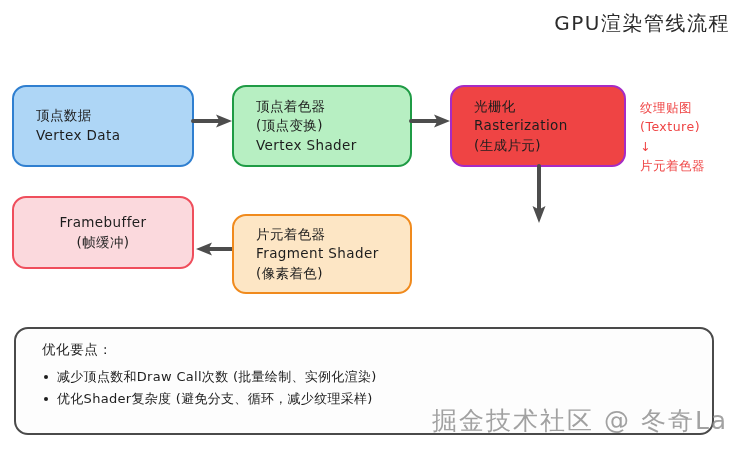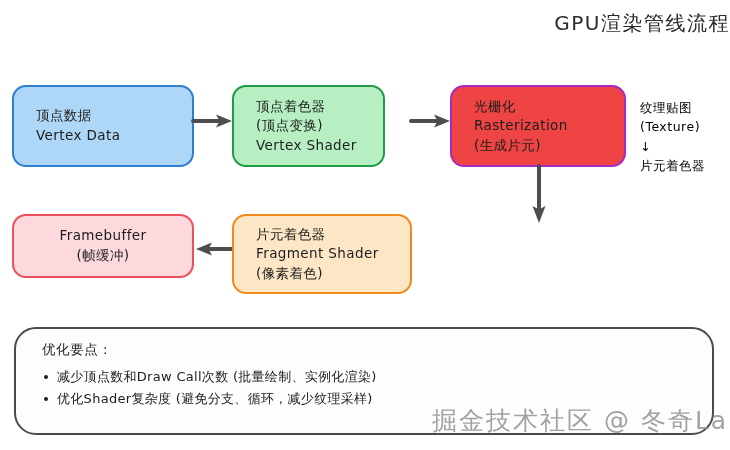--- a/index.html
+++ b/index.html
@@ -57,31 +57,31 @@
     align-items: center;
     padding-left: 0;
   }
 
   #node-vertex-data {
     left: 12px; top: 85px; width: 182px; height: 82px;
     background: #aed6f6;
     border-color: #2f7fd0;
   }
   #node-vertex-shader {
-    left: 232px; top: 85px; width: 153px; height: 82px;
+    left: 232px; top: 85px; width: 180px; height: 82px;
     background: #b7efc2;
     border-color: #1f9b45;
   }
   #node-rasterization {
     left: 450px; top: 85px; width: 176px; height: 82px;
     background: #ef4444;
     border-color: #a62bc4;
   }
   #node-framebuffer {
-    left: 12px; top: 214px; width: 182px; height: 64px;
+    left: 12px; top: 196px; width: 182px; height: 73px;
     background: #fbd9dd;
     border-color: #ef4e5c;
   }
   #node-fragment-shader {
     left: 232px; top: 214px; width: 180px; height: 80px;
     background: #fde6c5;
     border-color: #f08a1d;
   }
 
   
@@ -94,35 +94,35 @@
   #arrow-rz-fs { left: 530px; top: 165px; }
   #arrow-fs-fb { left: 192px; top: 240px; }
 
   
   #texture-note {
     position: absolute;
     left: 640px;
     top: 98px;
     font-size: 12.5px;
     line-height: 1.55;
-    color: #000000;
+    color: #ef4444;
     letter-spacing: 0.5px;
     white-space: nowrap;
   }
 
   
   #notes-panel {
     position: absolute;
     left: 14px;
     top: 327px;
     width: 700px;
     height: 108px;
     box-sizing: border-box;
     border: 2px solid #4a4a4a;
-    border-radius: 22px;
+    border-radius: 14px;
     background: #fdfdfd;
     padding: 12px 0 0 26px;
   }
   #notes-title {
     font-size: 13.5px;
     color: #1d1d1d;
     letter-spacing: 0.6px;
     margin-bottom: 7px;
   }
   #notes-list {

